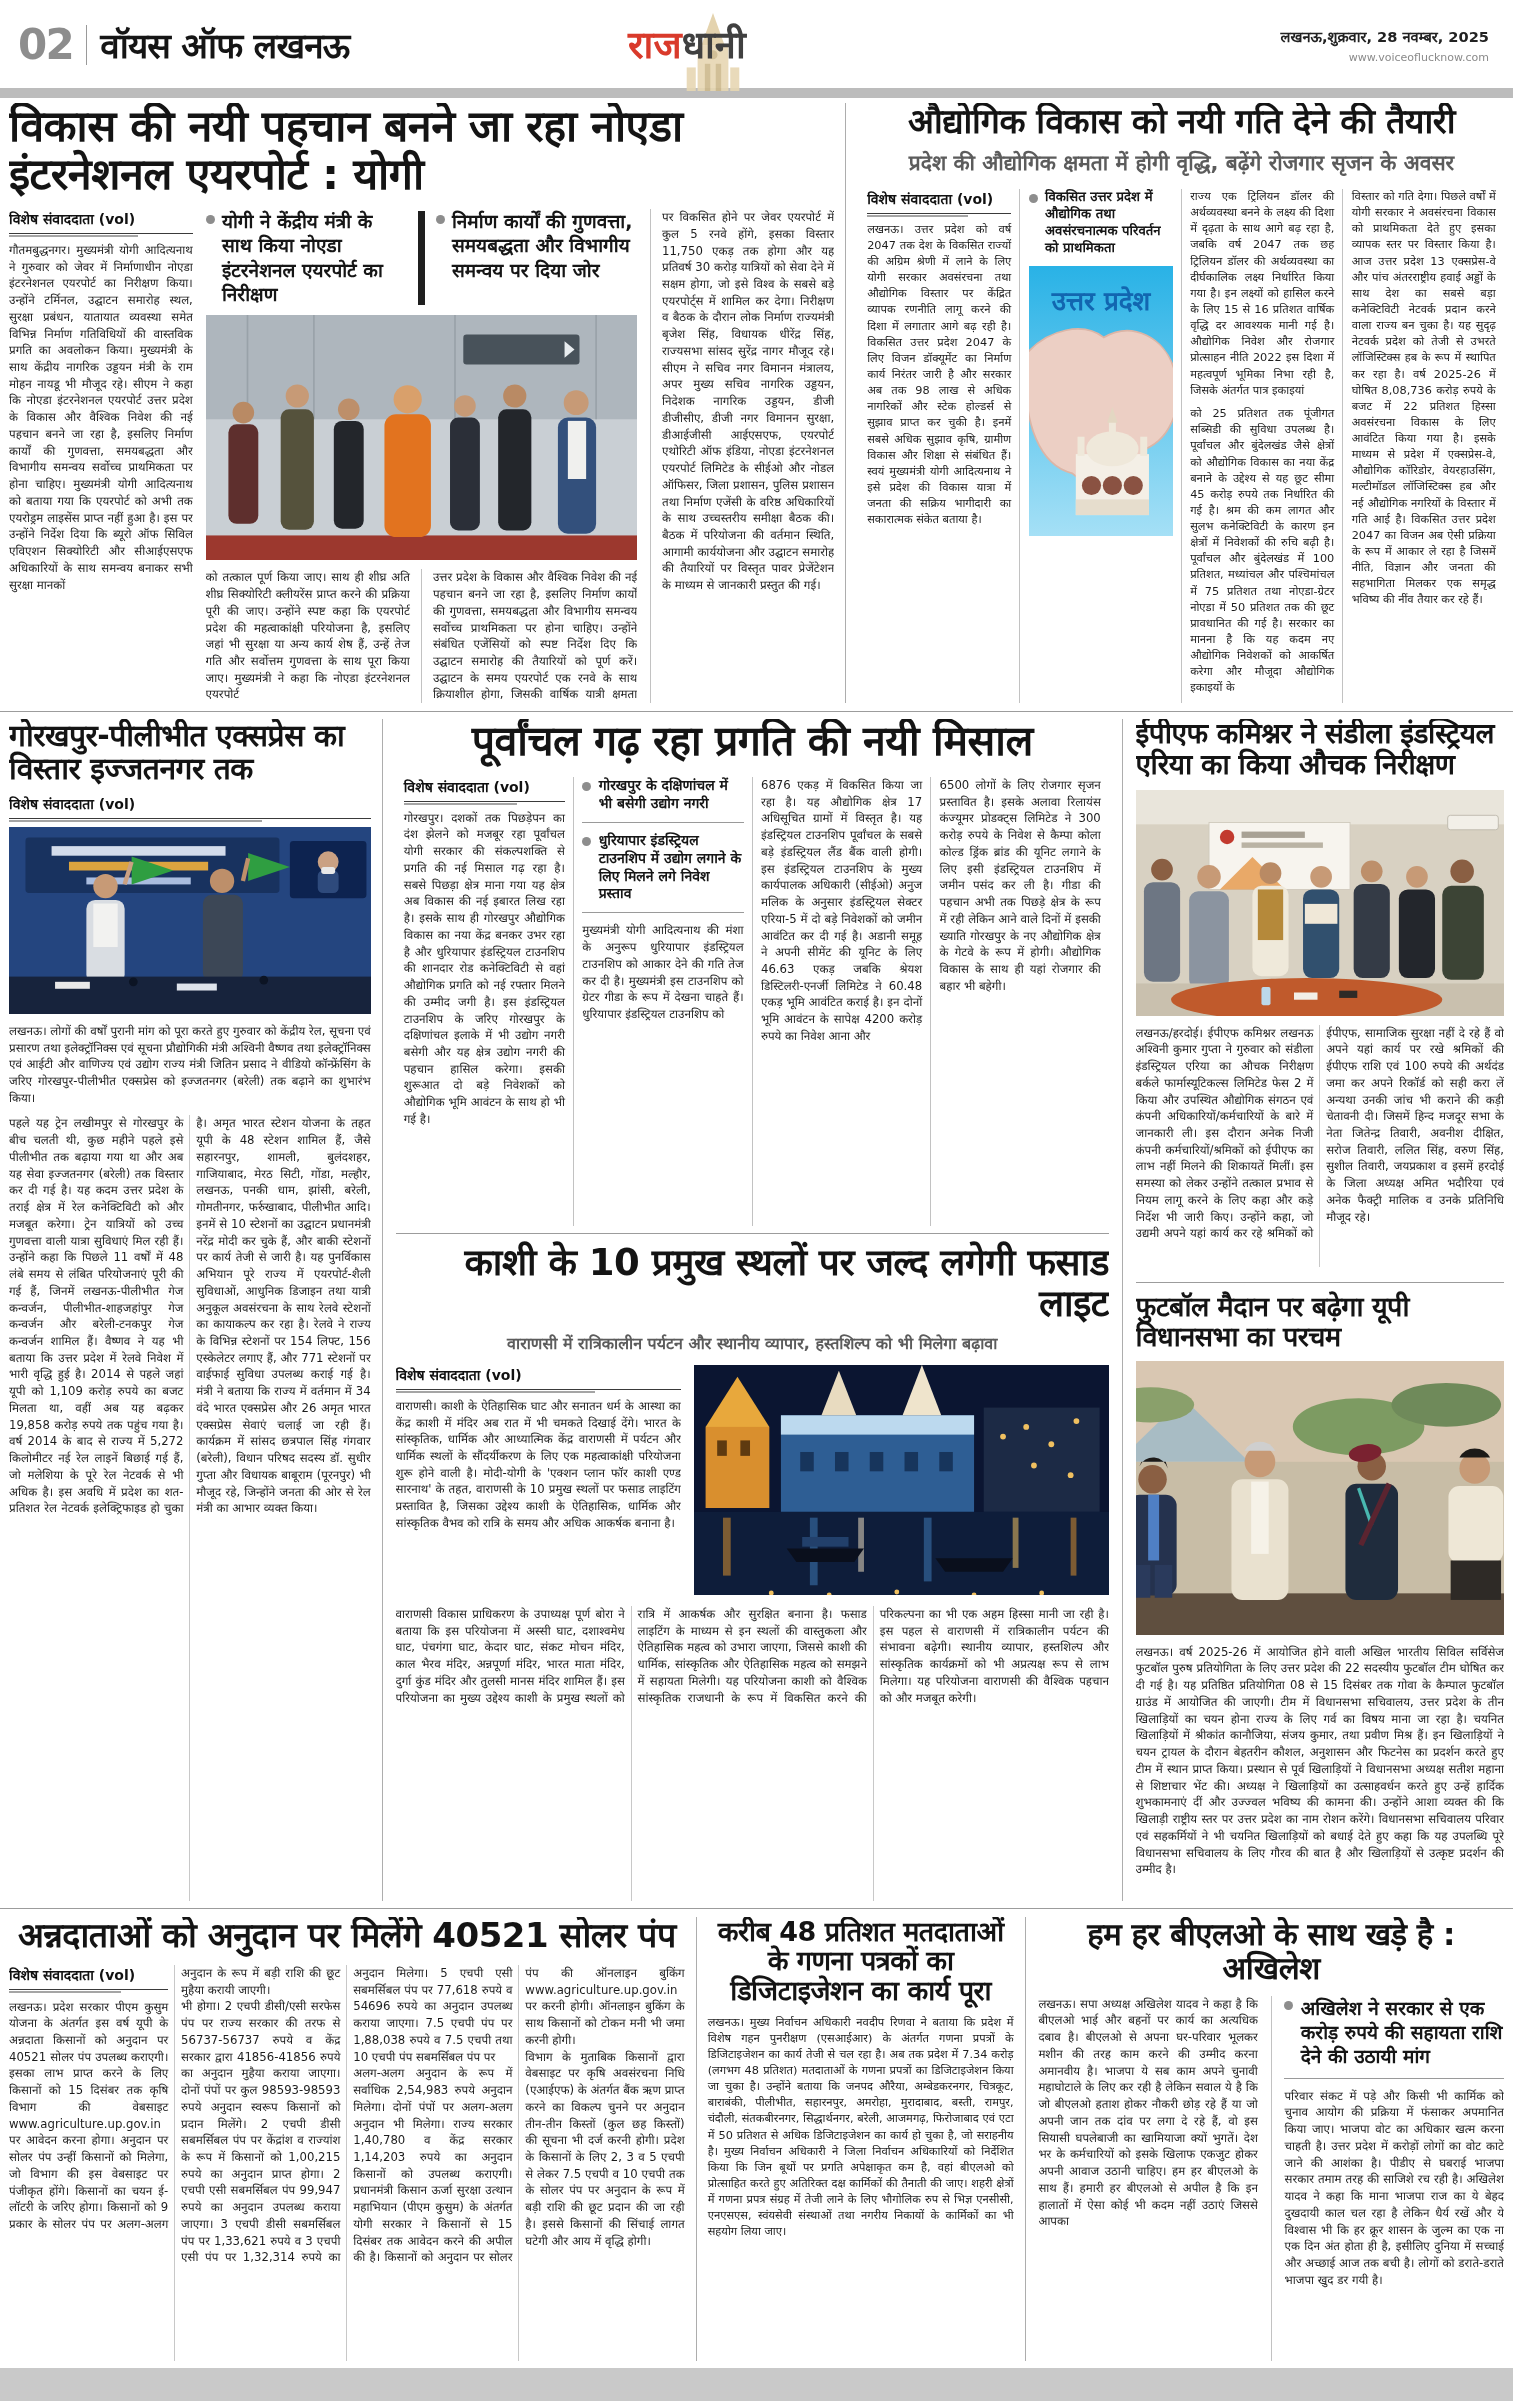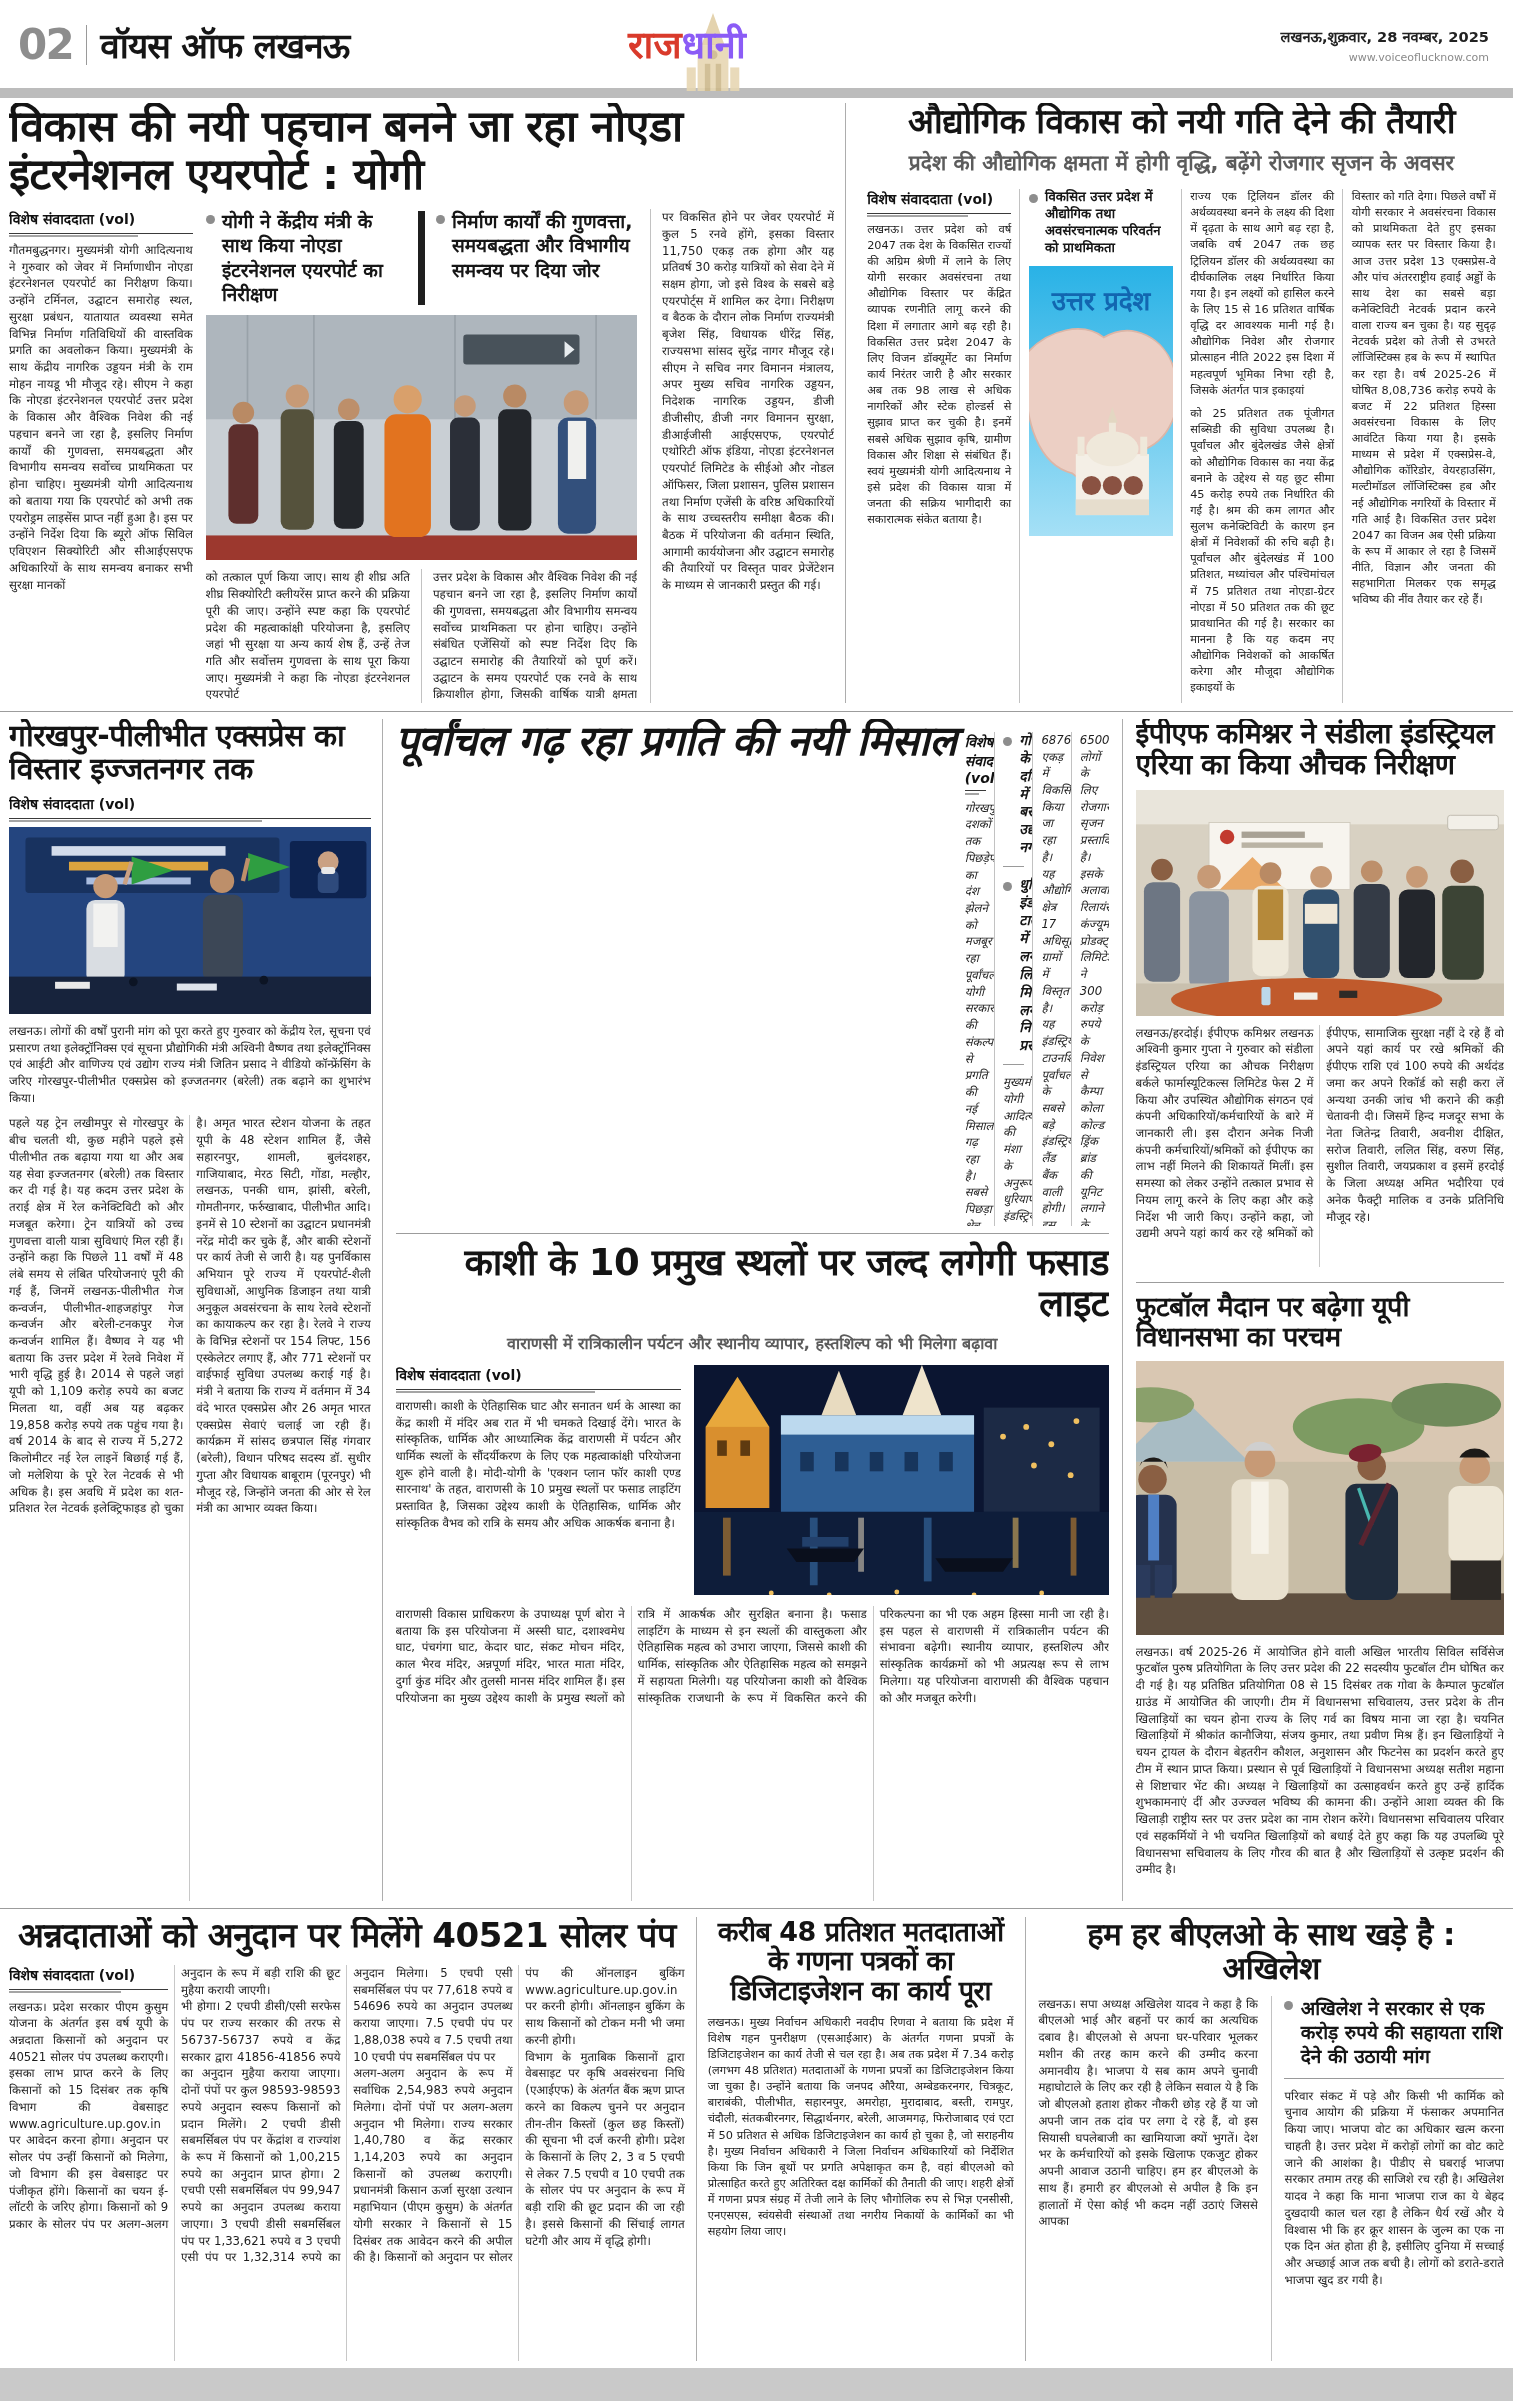--- a/index.html
+++ b/index.html
@@ -9,21 +9,21 @@
 
   
   .masthead { height:88px; display:flex; align-items:center; padding:5.5px 24px 3.7px 18px; }
   .page-num { font-size:42px; font-weight:700; color:#8d8d8d; letter-spacing:-1.8px; }
   .mast-sep { width:1.8px; height:40px; background:#9a9a9a; margin:0 12.8px; }
   .paper-name { font-size:35px; font-weight:800; color:#151515; letter-spacing:-0.9px; }
   .logo-wrap { margin-left:auto; margin-right:auto; position:relative; display:flex; align-items:flex-end; transform:translateX(-128px); }
   .logo-building { position:absolute; left:53px; top:-12.8px; opacity:.9; }
   .logo-text { position:relative; font-weight:800; font-size:38px; line-height:1; z-index:2; }
   .logo-raj { color:#d93a2b; }
-  .logo-dhani { color:#8b5cf6; }
+  .logo-dhani { color:#404040; }
   .mast-right { text-align:right; }
   .dateline { font-size:14.6px; font-weight:700; color:#222; }
   .website { font-size:11px; color:#8a8a8a; margin-top:5.5px; }
   .top-rule { height:10px; background:#bcbcbc; }
 
   
   .headline { font-weight:800; color:#141414; line-height:1.1; letter-spacing:-0.5px; }
   .subhead { font-weight:700; color:#5c5c5c; }
   .byline { font-weight:700; font-size:14px; color:#111; padding-bottom:4.6px; border-bottom:1.8px solid #3a3a3a; margin-bottom:8.2px; position:relative; }
   .byline::after { content:""; position:absolute; left:0; bottom:-4.6px; height:1.8px; width:70%; background:#a5a5a5; }
@@ -54,21 +54,21 @@
   .ind-col { flex:1; padding:0 8.2px; overflow:hidden; }
   .ind-col .body-text { font-size:11.3px; }
   .graphic-up { margin-top:9px; }
 
   
   .band-b { height:1198px; display:flex; padding:7.3px 9px; overflow:hidden; }
   .col-gorakhpur { flex:0 0 25%; padding-right:11px; border-right:0.9px solid #adadad; display:flex; flex-direction:column; overflow:hidden; }
   .col-gorakhpur .headline { font-size:30px; margin-bottom:9px; }
   .gk-body2 { column-count:2; column-gap:12.8px; column-rule:0.9px solid #c8c8c8; margin-top:9px; flex:1; overflow:hidden; }
   .col-mid { flex:0 0 49.5%; padding:0 12.8px; border-right:0.9px solid #adadad; display:flex; flex-direction:column; overflow:hidden; }
-  .art-purvanchal { height:507px; display:flex; flex-direction:row; overflow:hidden;font-style:italic; }
+  .art-purvanchal { height:507px; display:flex; flex-direction:column; overflow:hidden; }
   .art-purvanchal .headline { font-size:41px; text-align:center; }
   .pv-cols { display:flex; margin-top:12.8px; flex:1; overflow:hidden; }
   .pv-col { flex:1; padding:0 8.2px; overflow:hidden; }
   .pv-bullets .bullet { font-size:14px; padding-bottom:9px; border-bottom:1.8px solid #9a9a9a; margin-bottom:9px; }
   .art-kashi { flex:1; margin-top:7.3px; padding-top:9px; border-top:0.9px solid #9c9c9c; display:flex; flex-direction:column; overflow:hidden; }
   .art-kashi .headline { font-size:37px; text-align:right; }
   .art-kashi .subhead { font-size:16px; text-align:center; margin-top:7.3px; }
   .kashi-row1 { display:flex; gap:12.8px; margin-top:11px; }
   .kashi-intro { flex:0 0 40%; overflow:hidden; }
   .kashi-photo { flex:1; height:230px; }

